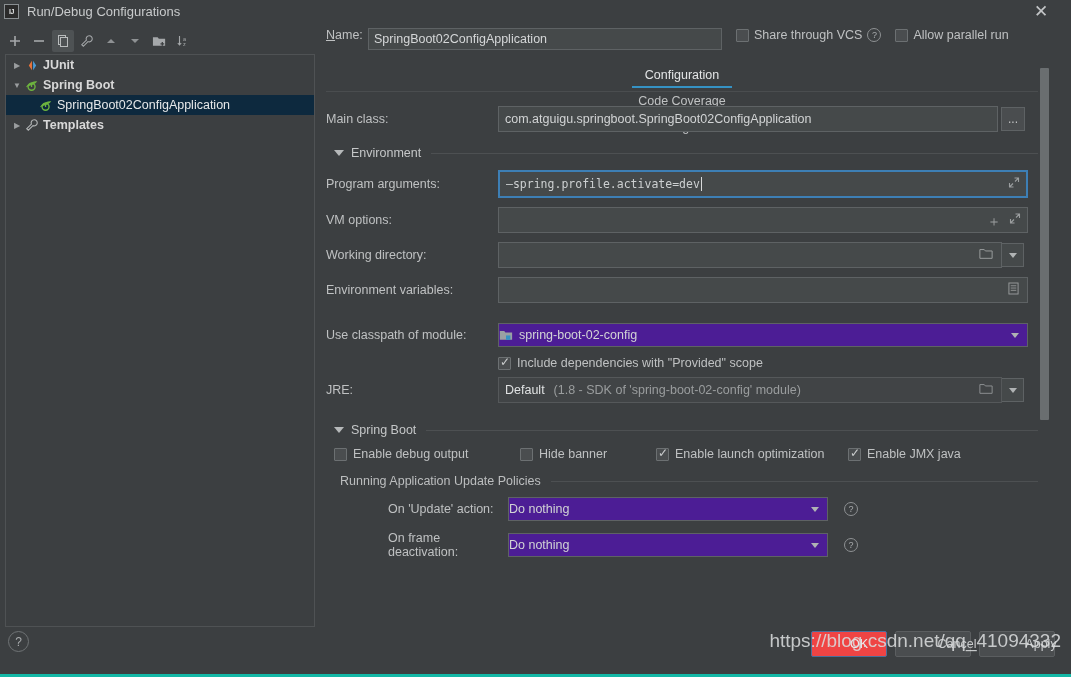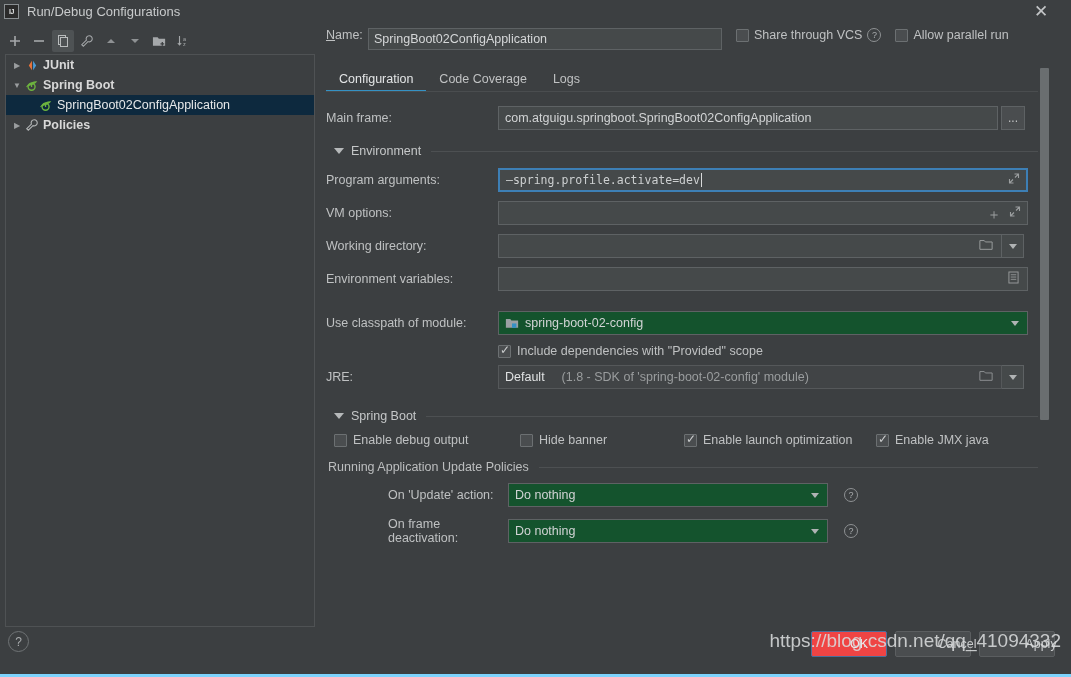--- a/index.html
+++ b/index.html
@@ -10,21 +10,21 @@
     background: #3c3f41;
     font-family: "Liberation Sans", sans-serif;
     font-size: 12.5px;
     color: #bbbbbb;
     -webkit-font-smoothing: antialiased;
   }
   .app {
     position: relative;
     width: 1071px; height: 677px;
     background: #3c3f41;
-    border-bottom: 3px solid #7dd3fc;
+    border-bottom: 3px solid #14b8a6;
   }
 
   
   .titlebar {
     position: absolute; left: 0; top: 0; width: 1071px; height: 23px;
     background: #3c3f41;
     display: flex; align-items: center;
   }
   .title-ij-icon {
     width: 15px; height: 15px; margin-left: 4px;
@@ -105,38 +105,38 @@
     content: "✓"; position: absolute; left: 1px; top: -3px;
     font-size: 12px; color: #c9cbcc; line-height: 14px;
   }
   .help-circ {
     width: 14px; height: 14px; border-radius: 50%;
     border: 1px solid #8e9193; color: #a9acae;
     font-size: 9px; display: flex; align-items: center; justify-content: center;
     line-height: 1;
   }
 
-  .tabs { display: flex; align-items: flex-end; height: 30px; margin-top: 10px; position: relative; }
+  .tabs { display: flex; align-items: center; height: 30px; margin-top: 10px; position: relative; flex-direction: column; }
   .tab {
     padding: 0 13px; height: 26px; line-height: 26px;
     color: #c0c2c3; font-size: 12.5px;
   }
   .tab.active { color: #e3e5e6; border-bottom: 2px solid #3592c4; }
   .tabs-underline {
     position: absolute; left: 0; bottom: 0; width: 712px; height: 1px; background: #4a4d4f;
   }
 
   .form { position: relative; margin-top: 14px; }
   .row { display: flex; align-items: center; margin-bottom: 9px; }
   .row-label { width: 172px; flex: 0 0 172px; color: #bfc1c2; font-size: 12.5px; }
   .field {
     position: relative; height: 24px;
     background: #45494a; border: 1px solid #5e6264;
     display: flex; align-items: center;
-    color: #d2d4d5; font-size: 12.5px; padding: 0 6px;
+    color: #d2d4d5; font-size: 12.5px; padding: 12px 6px;
     white-space: nowrap; overflow: hidden;
   }
   .field.wide { width: 500px; }
   .field.wider { width: 530px; }
   .field.focused { border: 2px solid #3d7fb5; background: #45494a; }
   .field.disabled { background: #414446; border-color: #55585a; }
   .mono { font-family: "DejaVu Sans Mono", monospace; font-size: 11.5px; color: #cdd0d1; }
   .caret {
     display: inline-block; width: 1px; height: 14px; background: #d8dadb;
     margin-left: 1px; vertical-align: middle;
@@ -169,34 +169,34 @@
   .section-head { display: flex; align-items: center; margin: 14px 0 10px 8px; }
   .section-tri {
     width: 0; height: 0; border-left: 5px solid transparent;
     border-right: 5px solid transparent; border-top: 6px solid #b6b9ba;
     margin-right: 7px;
   }
   .section-title { color: #c5c7c8; font-size: 12.5px; white-space: nowrap; }
   .section-line { flex: 1; height: 1px; background: #4d5052; margin-left: 10px; }
 
   .combo {
-    height: 24px; background: #14532d; border: 1px solid #5e6264;
-    display: flex; align-items: center; padding: 0 6px;
+    height: 24px; background: #4c1d95; border: 1px solid #5e6264;
+    display: flex; align-items: center; padding: 0 0;
     color: #d2d4d5; font-size: 12.5px; position: relative;
   }
   .combo .tri-down { position: absolute; right: 8px; }
   .gray { color: #9a9d9e; }
   .white { color: #e0e2e3; }
 
   .inline-cb { display: flex; align-items: center; gap: 6px; }
 
   .sb-checks { display: flex; align-items: flex-start; margin: 10px 0 0 8px; }
   .sb-checks .inline-cb { margin-right: 0; }
 
-  .policies-head { display: flex; align-items: center; margin: 13px 0 9px 2px; }
+  .policies-head { display: flex; align-items: center; margin: 13px 0 9px 14px; }
   .policies-head .section-title { color: #bcbebf; }
 
   .policy-row { display: flex; align-items: center; margin-bottom: 10px; padding-left: 62px; }
   .policy-label { width: 120px; flex: 0 0 120px; color: #bfc1c2; font-size: 12.5px; }
   .policy-combo { width: 320px; }
 
   
   .vscroll {
     position: absolute; right: 22px; top: 60px; width: 9px; height: 570px;
     background: transparent;
@@ -326,21 +326,21 @@
       <span class="tree-label">SpringBoot02ConfigApplication</span>
     </div>
 
     <div class="tree-row root">
       <span class="tree-arrow">▶</span>
       <span class="tree-icon">
         <svg width="14" height="14" viewBox="0 0 16 16">
           <path d="M10.5 2a3.5 3.5 0 00-3.2 4.9L2 12.2l1.8 1.8 5.3-5.3A3.5 3.5 0 1010.5 2z" fill="none" stroke="#b0b3b4" stroke-width="1.3"></path>
         </svg>
       </span>
-      <span class="tree-label">Policies</span>
+      <span class="tree-label">Templates</span>
     </div>
 
   </div>
 
   <div class="right">
 
     <div class="name-row">
       <span class="lbl name-label"><span class="u">N</span>ame:</span>
       <div class="name-input">SpringBoot02ConfigApplication</div>
 
@@ -359,21 +359,21 @@
     <div class="tabs">
       <div class="tabs-underline"></div>
       <div class="tab active">Configuration</div>
       <div class="tab">Code Coverage</div>
       <div class="tab">Logs</div>
     </div>
 
     <div class="form">
 
       <div class="row">
-        <span class="row-label">Main frame:</span>
+        <span class="row-label">Main class:</span>
         <div class="field wide">com.atguigu.springboot.SpringBoot02ConfigApplication</div>
         <div class="btn-ellipsis">...</div>
       </div>
 
       <div class="section-head">
         <span class="section-tri"></span>
         <span class="section-title">Environment</span>
         <span class="section-line"></span>
       </div>
 
@@ -451,21 +451,21 @@
         <div class="inline-cb">
           <span class="cbox checked"></span>
           <span class="lbl">Include dependencies with "Provided" scope</span>
         </div>
       </div>
 
       <div class="row">
         <span class="row-label">JRE:</span>
         <div class="field disabled" style="width:504px">
           <span class="white">Default</span>
-          <span class="gray" style="margin-left:17px">(1.8 - SDK of 'spring-boot-02-config' module)</span>
+          <span class="gray" style="margin-left:9px">(1.8 - SDK of 'spring-boot-02-config' module)</span>
           <span class="folder-btn">
             <svg width="14" height="12" viewBox="0 0 16 13">
               <path d="M1 2h5l1.3 1.6H15V12H1z" fill="none" stroke="#8e9193" stroke-width="1.1"></path>
             </svg>
           </span>
         </div>
         <div class="combo-arrow">
           <span class="tri-down"></span>
         </div>
       </div>
@@ -475,21 +475,21 @@
         <span class="section-tri"></span>
         <span class="section-title">Spring Boot</span>
         <span class="section-line"></span>
       </div>
 
       <div class="sb-checks">
         <div class="inline-cb" style="width:186px">
           <span class="cbox"></span>
           <span class="lbl">Enable debug output</span>
         </div>
-        <div class="inline-cb" style="width:164px">
+        <div class="inline-cb" style="width:136px">
           <span class="cbox"></span>
           <span class="lbl">Hide banner</span>
         </div>
         <div class="inline-cb" style="width:192px">
           <span class="cbox checked"></span>
           <span class="lbl">Enable launch optimization</span>
         </div>
         <div class="inline-cb">
           <span class="cbox checked"></span>
           <span class="lbl">Enable JMX java</span>

